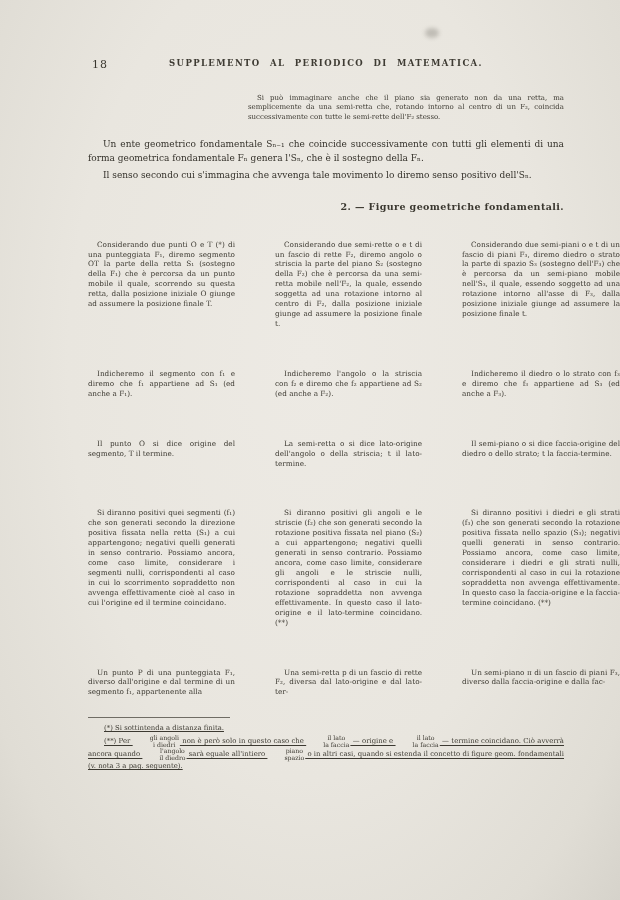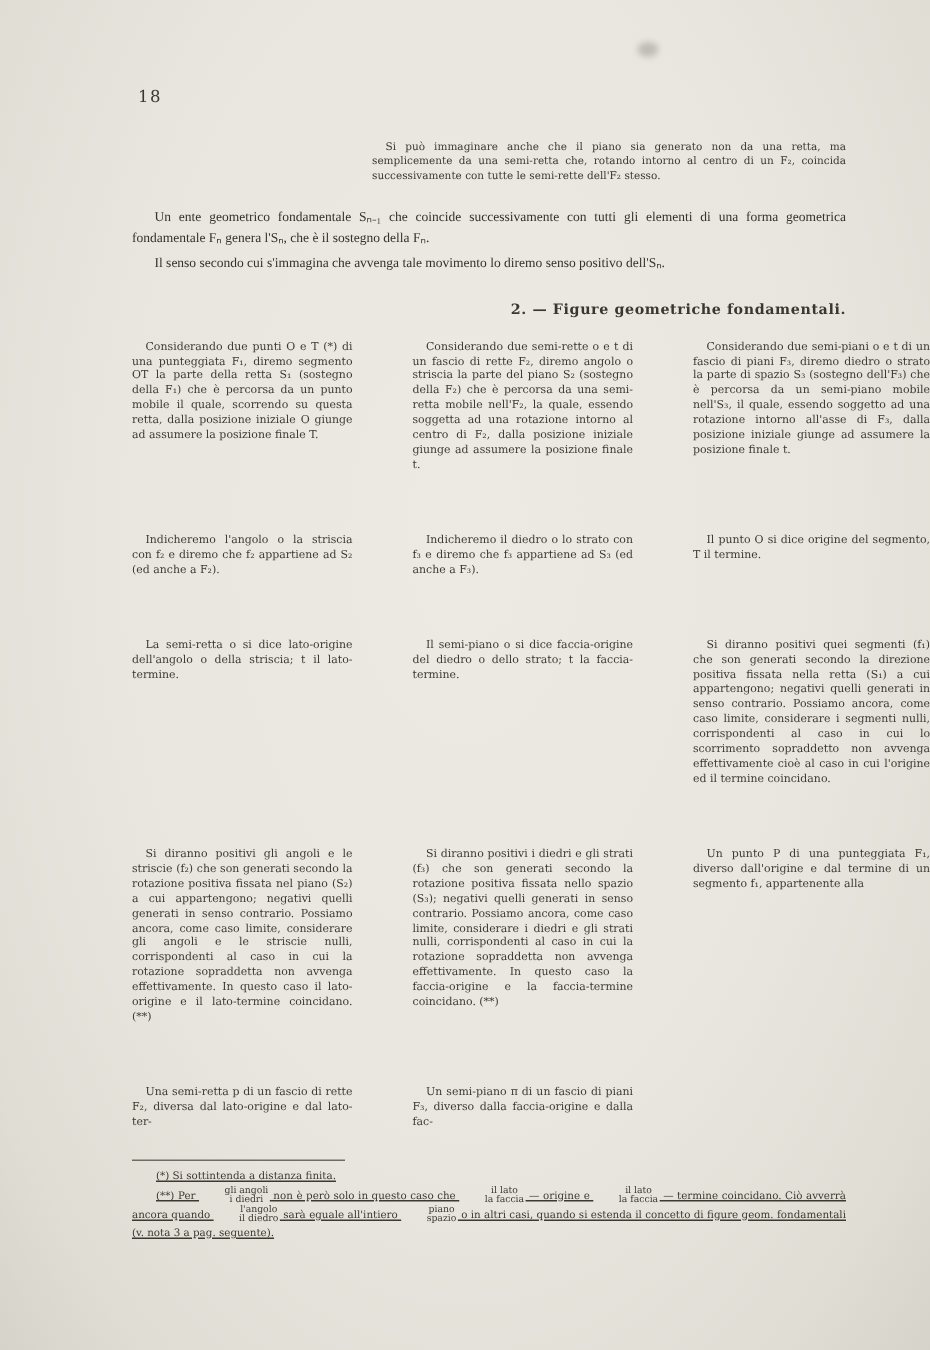--- a/index.html
+++ b/index.html
@@ -23,26 +23,26 @@
   .pageno{position:absolute;left:4px;top:0;font-size:11px;letter-spacing:1px;color:#3a372f;}
   .journal{
     text-align:center;font-size:8.5px;font-weight:bold;letter-spacing:1.4px;word-spacing:5px;
     color:#3e3b33;
   }
   .intro-notes{display:flex;margin-left:160px;margin-top:22px;gap:8px;}
   .intro-note{
     flex:1;font-size:7px;line-height:1.34;text-align:justify;text-indent:9px;color:#3c3931;
   }
   .lead{margin-top:16px;font-size:9px;line-height:1.5;text-align:justify;color:#35322b;}
-  .lead p{margin:0 0 4px 0;text-indent:15px;font-family:Liberation Serif, serif;}
+  .lead p{margin:0 0 4px 0;text-indent:15px;}
   .section-title{
     margin:18px 0 0 22px;font-size:9.5px;font-weight:bold;letter-spacing:.4px;color:#3a372f;text-align:right;
   }
   .col-grid{
-    margin-top:14px;
+    margin-top:28px;
     display:grid;grid-template-columns:147px 147px 158px;
     column-gap:12px;row-gap:18px;
     align-items:start;
     gap:40px;
   }
   .cp{
     font-size:7.3px;line-height:1.36;text-align:justify;text-indent:9px;color:#3c3931;
   }
   .fn-rule{margin-top:20px;width:142px;border-top:1px solid #6f6c64;height:0;}
   .footnotes{margin-top:5px;font-size:6.9px;line-height:1.45;color:#3c3931;text-decoration:underline;}
@@ -55,38 +55,40 @@
 </head>
 <body>
 
 <div class="page">
   <div class="smudge"></div>
 
   <div class="content">
 
     <div class="masthead">
       <span class="pageno">18</span>
+      <div class="journal">SUPPLEMENTO AL PERIODICO DI MATEMATICA.</div>
     </div>
 
     <div class="intro-notes">
       <div class="intro-note">Si può immaginare anche che il piano sia generato non da una retta, ma semplicemente da una semi-retta che, rotando intorno al centro di un F₂, coincida successivamente con tutte le semi-rette dell'F₂ stesso.</div>
     </div>
 
     <div class="lead">
       <p>Un ente geometrico fondamentale Sₙ₋₁ che coincide successivamente con tutti gli elementi di una forma geometrica fondamentale Fₙ genera l'Sₙ, che è il sostegno della Fₙ.</p>
       <p>Il senso secondo cui s'immagina che avvenga tale movimento lo diremo senso positivo dell'Sₙ.</p>
     </div>
 
     <div class="section-title">2. — Figure geometriche fondamentali.</div>
 
     <div class="col-grid">
       <div class="cp">Considerando due punti O e T (*) di una punteggiata F₁, diremo segmento OT la parte della retta S₁ (sostegno della F₁) che è percorsa da un punto mobile il quale, scorrendo su questa retta, dalla posizione iniziale O giunge ad assumere la posizione finale T.</div>
       <div class="cp">Considerando due semi-rette o e t di un fascio di rette F₂, diremo angolo o striscia la parte del piano S₂ (sostegno della F₂) che è percorsa da una semi-retta mobile nell'F₂, la quale, essendo soggetta ad una rotazione intorno al centro di F₂, dalla posizione iniziale giunge ad assumere la posizione finale t.</div>
       <div class="cp">Considerando due semi-piani o e t di un fascio di piani F₃, diremo diedro o strato la parte di spazio S₃ (sostegno dell'F₃) che è percorsa da un semi-piano mobile nell'S₃, il quale, essendo soggetto ad una rotazione intorno all'asse di F₃, dalla posizione iniziale giunge ad assumere la posizione finale t.</div>
 
+      <div class="cp">Indicheremo il segmento con f₁ e diremo che f₁ appartiene ad S₁ (ed anche a F₁).</div>
       <div class="cp">Indicheremo l'angolo o la striscia con f₂ e diremo che f₂ appartiene ad S₂ (ed anche a F₂).</div>
       <div class="cp">Indicheremo il diedro o lo strato con f₃ e diremo che f₃ appartiene ad S₃ (ed anche a F₃).</div>
 
       <div class="cp">Il punto O si dice origine del segmento, T il termine.</div>
       <div class="cp">La semi-retta o si dice lato-origine dell'angolo o della striscia; t il lato-termine.</div>
       <div class="cp">Il semi-piano o si dice faccia-origine del diedro o dello strato; t la faccia-termine.</div>
 
       <div class="cp">Si diranno positivi quei segmenti (f₁) che son generati secondo la direzione positiva fissata nella retta (S₁) a cui appartengono; negativi quelli generati in senso contrario. Possiamo ancora, come caso limite, considerare i segmenti nulli, corrispondenti al caso in cui lo scorrimento sopraddetto non avvenga effettivamente cioè al caso in cui l'origine ed il termine coincidano.</div>
       <div class="cp">Si diranno positivi gli angoli e le striscie (f₂) che son generati secondo la rotazione positiva fissata nel piano (S₂) a cui appartengono; negativi quelli generati in senso contrario. Possiamo ancora, come caso limite, considerare gli angoli e le striscie nulli, corrispondenti al caso in cui la rotazione sopraddetta non avvenga effettivamente. In questo caso il lato-origine e il lato-termine coincidano. (**)</div>
       <div class="cp">Si diranno positivi i diedri e gli strati (f₃) che son generati secondo la rotazione positiva fissata nello spazio (S₃); negativi quelli generati in senso contrario. Possiamo ancora, come caso limite, considerare i diedri e gli strati nulli, corrispondenti al caso in cui la rotazione sopraddetta non avvenga effettivamente. In questo caso la faccia-origine e la faccia-termine coincidano. (**)</div>

